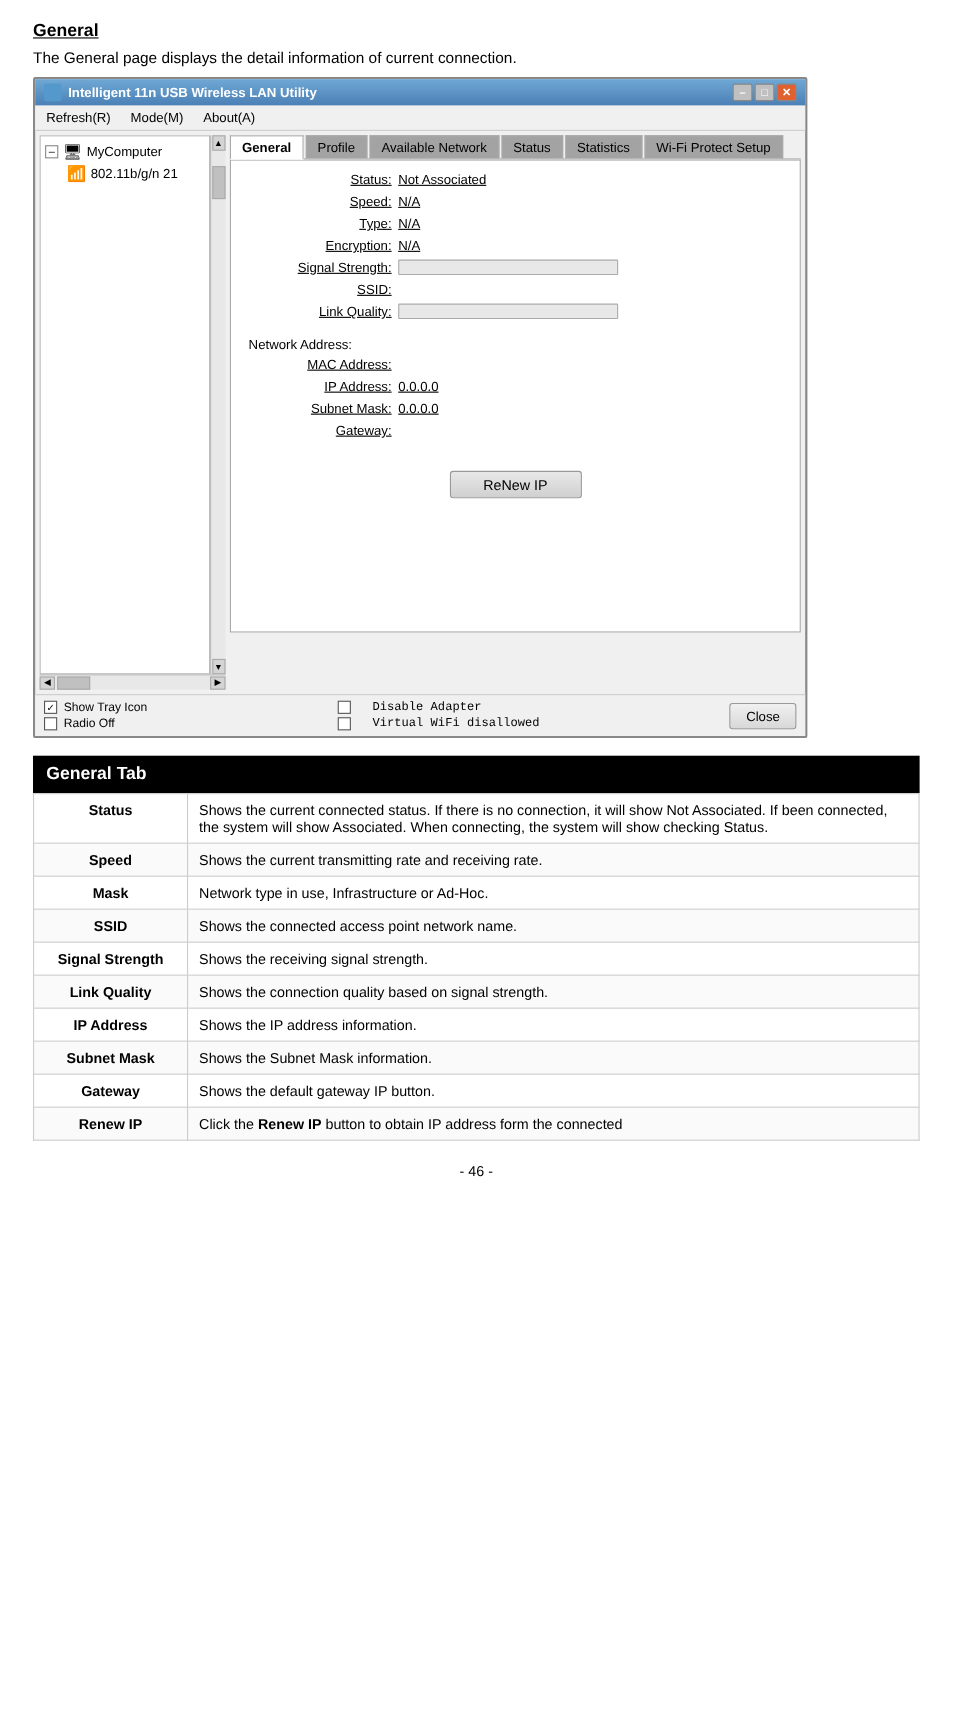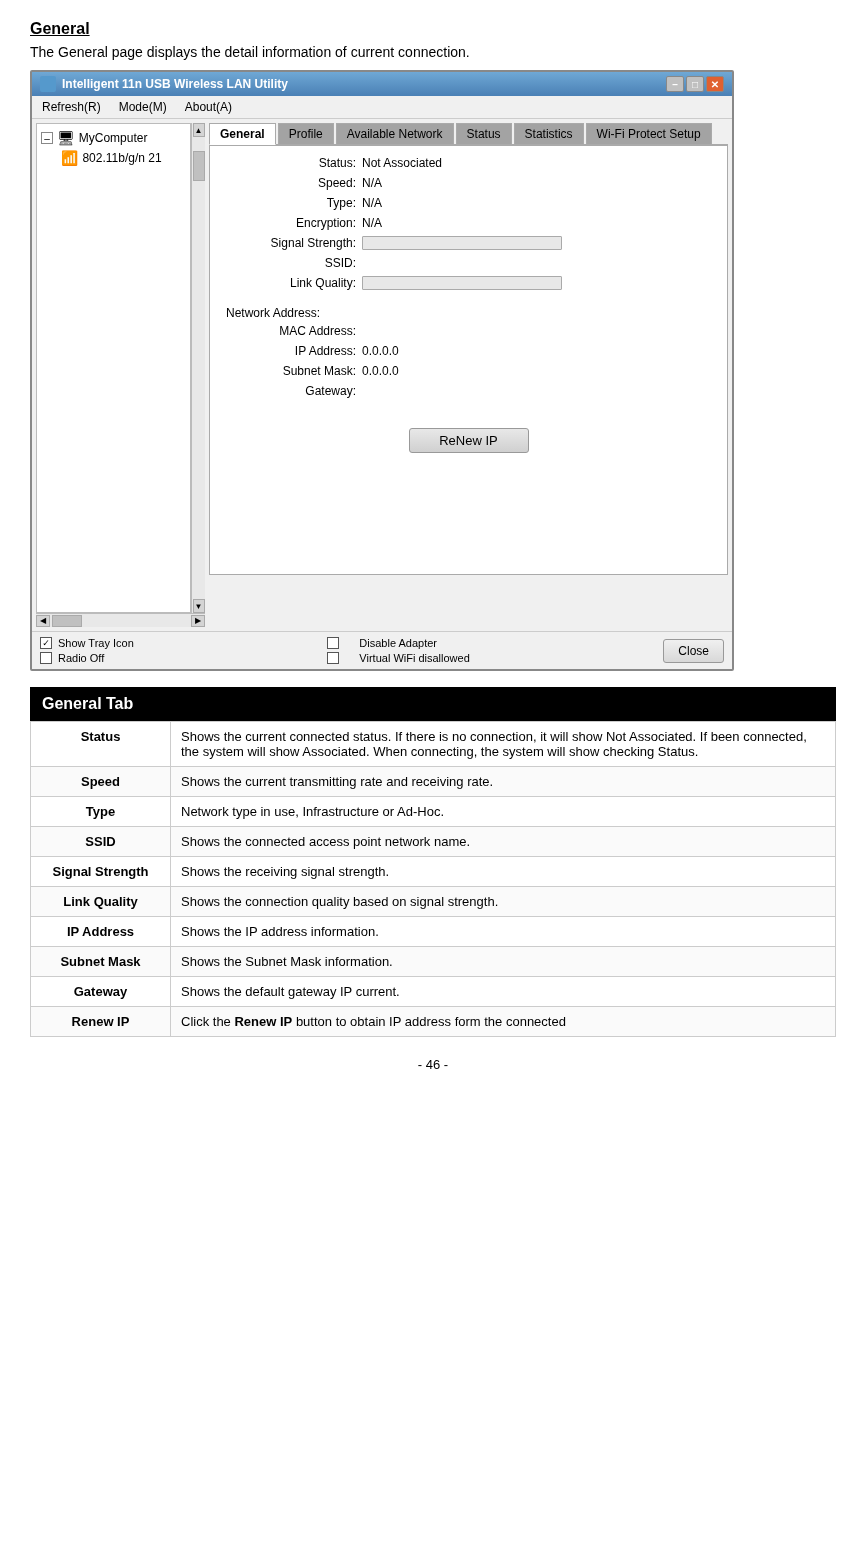--- a/index.html
+++ b/index.html
@@ -165,20 +165,21 @@
       padding: 10px 16px;
       font-size: 12px;
       min-height: 430px;
       position: relative;
     }
 
     .info-row {
       display: flex;
       margin-bottom: 6px;
       align-items: flex-start;
+      text-decoration: underline;
     }
     .info-label {
       text-align: right;
       width: 130px;
       margin-right: 6px;
       color: #000;
       font-size: 12px;
     }
     .info-value {
       font-size: 12px;
@@ -253,20 +254,21 @@
     }
     .bottom-center {
       display: flex;
       flex-direction: column;
       gap: 3px;
     }
     .bottom-center-row {
       display: flex;
       align-items: center;
       gap: 20px;
+      font-family: Liberation Mono, monospace;
     }
 
     .close-button {
       padding: 4px 14px;
       background: linear-gradient(to bottom, #f0f0f0, #d8d8d8);
       border: 1px solid #999;
       border-radius: 3px;
       font-size: 12px;
       cursor: pointer;
     }
@@ -533,21 +535,21 @@
   <tbody id="general-tab-tbody">
   <tr>
         <th>Status</th>
         <td>Shows the current connected status. If there is no connection, it will show Not Associated. If been connected, the system will show Associated. When connecting, the system will show checking Status.</td>
       </tr>
       <tr>
         <th>Speed</th>
         <td>Shows the current transmitting rate and receiving rate.</td>
       </tr>
       <tr>
-        <th>Type</th>
+        <th>Mask</th>
         <td>Network type in use, Infrastructure or Ad-Hoc.</td>
       </tr>
       <tr>
         <th>SSID</th>
         <td>Shows the connected access point network name.</td>
       </tr>
       <tr>
         <th>Signal Strength</th>
         <td>Shows the receiving signal strength.</td>
       </tr>
@@ -558,21 +560,21 @@
       <tr>
         <th>IP Address</th>
         <td>Shows the IP address information.</td>
       </tr>
       <tr>
         <th>Subnet Mask</th>
         <td>Shows the Subnet Mask information.</td>
       </tr>
       <tr>
         <th>Gateway</th>
-        <td>Shows the default gateway IP current.</td>
+        <td>Shows the default gateway IP button.</td>
       </tr>
       <tr>
         <th>Renew IP</th>
         <td>Click the <strong>Renew IP</strong> button to obtain IP address form the connected</td>
       </tr>
     </tbody>
 </table>
 
 <div class="page-number">- 46 -</div>
 

